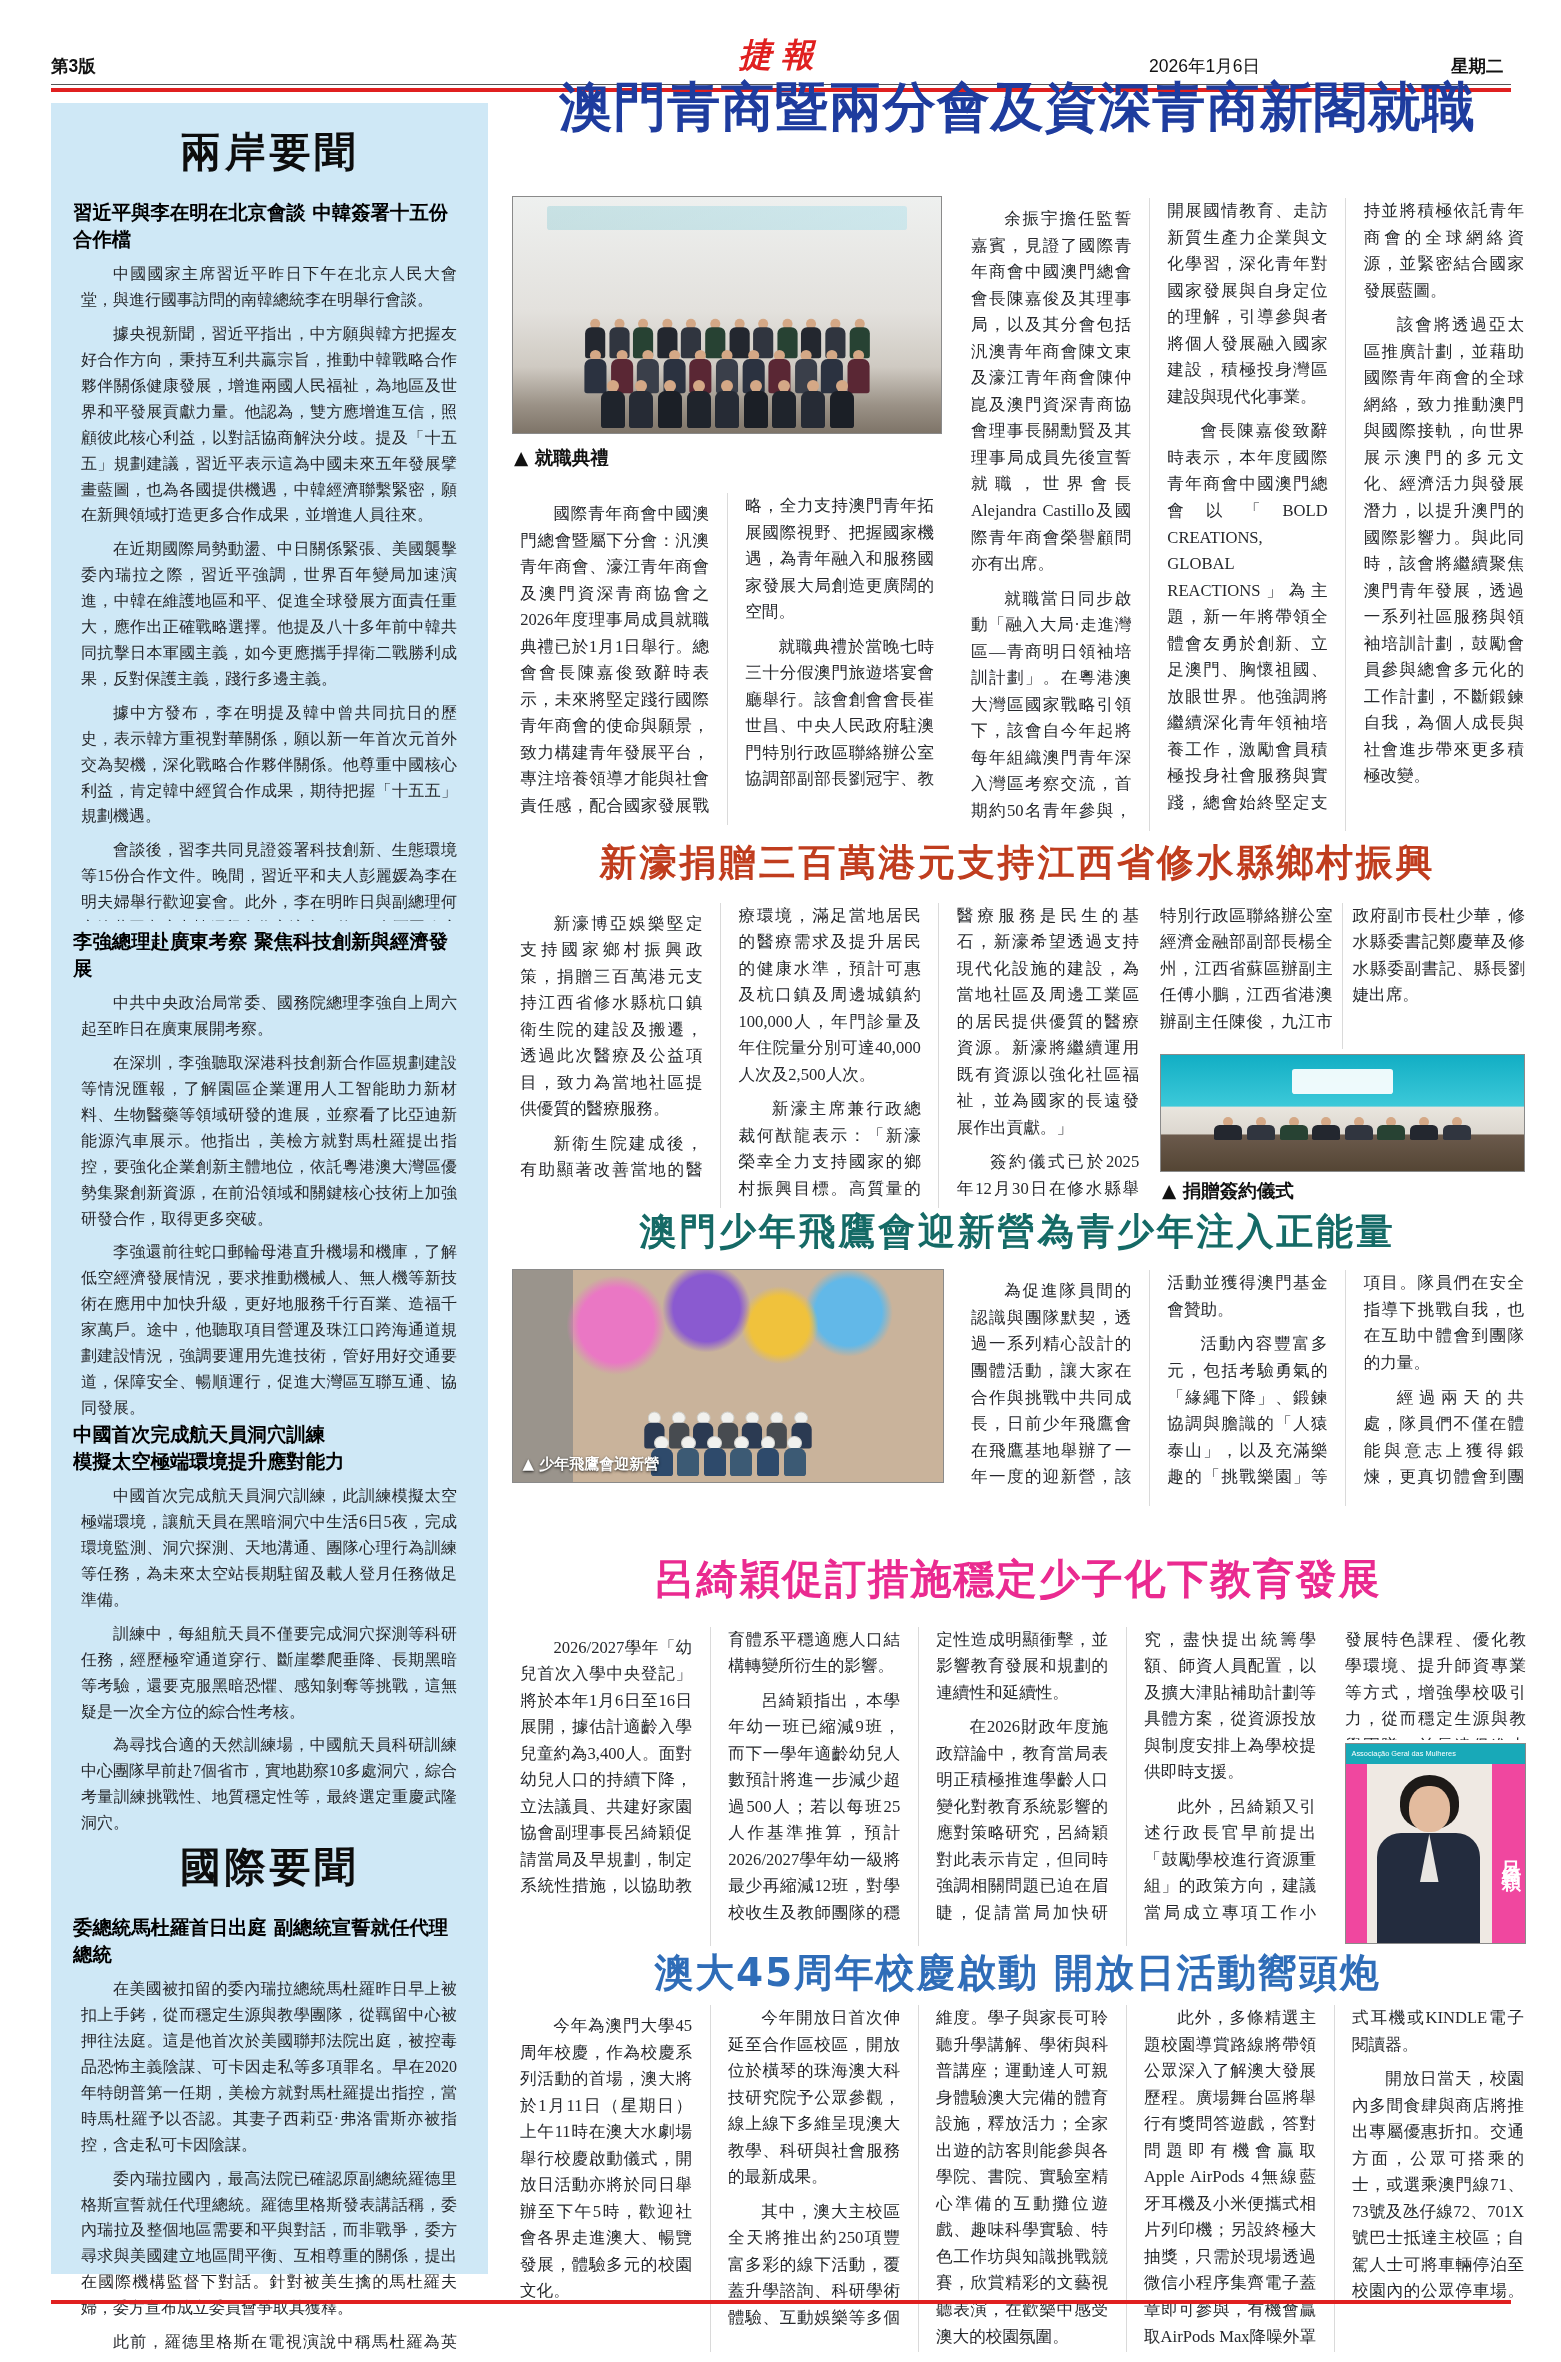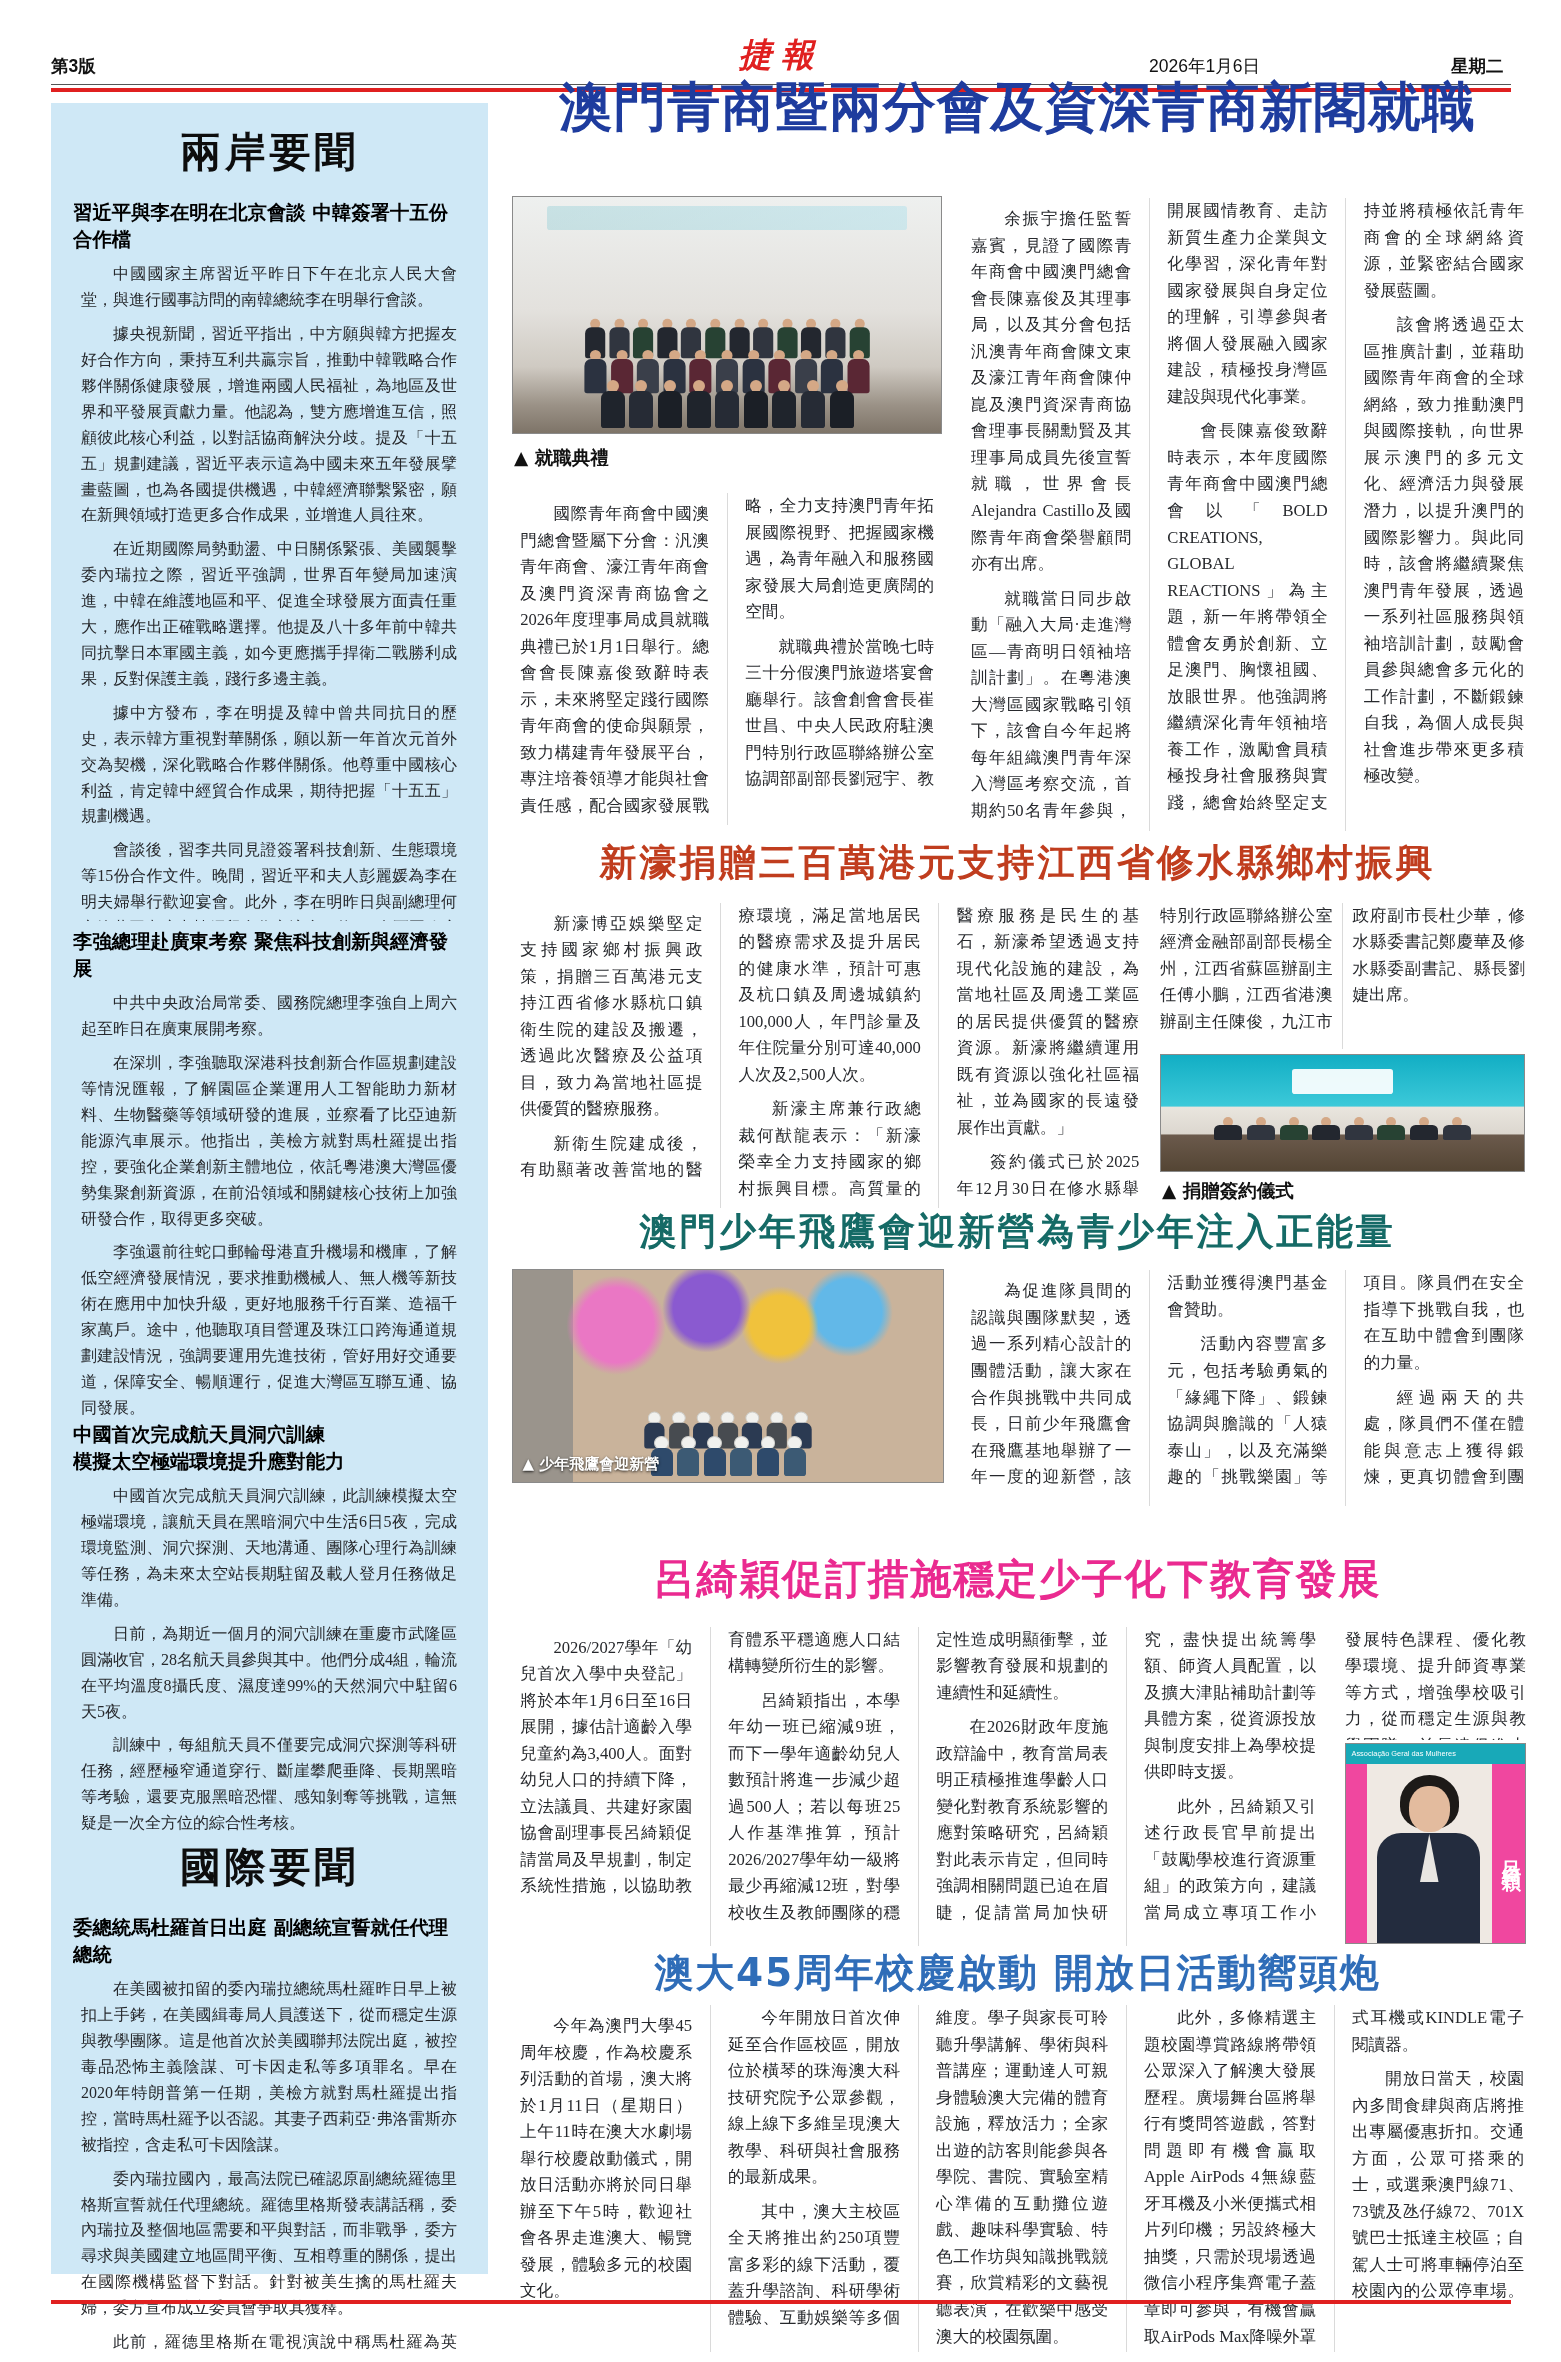--- a/index.html
+++ b/index.html
@@ -107,32 +107,31 @@
           <p class="para">李強還前往蛇口郵輪母港直升機場和機庫，了解低空經濟發展情況，要求推動機械人、無人機等新技術在應用中加快升級，更好地服務千行百業、造福千家萬戶。途中，他聽取項目營運及珠江口跨海通道規劃建設情況，強調要運用先進技術，管好用好交通要道，保障安全、暢順運行，促進大灣區互聯互通、協同發展。</p>
           <p class="para">在佛山，李強考察廣東美的廚房電器製造公司，指出產業升級和居民生活質量提升帶來新消費需求，要加快研發更多優質產品，形成良性循環。在佛山國際陸港，他了解班列開行及發展運營情況，強調要擴大高水平對外開放，用好開放合作平台，拓展數字、綠色貿易，有序擴大服務業開放，推動進出口平衡發展。考察期間，李強與部分科企、深圳市政府有關部門負責人交流，希望企業在「十五五」開局之年搶抓機遇、發展創新，為經濟穩中向好注入強勁動能。</p>
         </div>
     </div>
 
     <div class="lart" style="top:1318px;height:412px;">
       <h3 style="margin-bottom:0;">中國首次完成航天員洞穴訓練</h3>
       <h3>模擬太空極端環境提升應對能力</h3>
       <div>
           <p class="para">中國首次完成航天員洞穴訓練，此訓練模擬太空極端環境，讓航天員在黑暗洞穴中生活6日5夜，完成環境監測、洞穴探測、天地溝通、團隊心理行為訓練等任務，為未來太空站長期駐留及載人登月任務做足準備。</p>
-          <p class="para">日前，為期近一個月的洞穴訓練在重慶市武隆區圓滿收官，28名航天員參與其中。他們分成4組，輪流在平均溫度8攝氏度、濕度達99%的天然洞穴中駐留6天5夜。</p>
           <p class="para">訓練中，每組航天員不僅要完成洞穴探測等科研任務，經歷極窄通道穿行、斷崖攀爬垂降、長期黑暗等考驗，還要克服黑暗恐懼、感知剝奪等挑戰，這無疑是一次全方位的綜合性考核。</p>
           <p class="para">為尋找合適的天然訓練場，中國航天員科研訓練中心團隊早前赴7個省市，實地勘察10多處洞穴，綜合考量訓練挑戰性、地質穩定性等，最終選定重慶武隆洞穴。</p>
         </div>
     </div>
 
     <div class="sec-title" style="top:1737px;">國際要聞</div>
 
     <div class="lart" style="top:1811px;height:441px;">
       <h3>委總統馬杜羅首日出庭 副總統宣誓就任代理總統</h3>
       <div>
-          <p class="para">在美國被扣留的委內瑞拉總統馬杜羅昨日早上被扣上手銬，在美國緝毒局人員護送下，從而穩定生源與教學團隊。這是他首次於美國聯邦法院出庭，被控毒品恐怖主義陰謀、可卡因走私等多項罪名。早在2020年特朗普第一任期，美檢方就對馬杜羅提出指控，當時馬杜羅予以否認。其妻子西莉亞·弗洛雷斯亦被指控，含走私可卡因陰謀。</p>
+          <p class="para">在美國被扣留的委內瑞拉總統馬杜羅昨日早上被扣上手銬，從而穩定生源與教學團隊，從羈留中心被押往法庭。這是他首次於美國聯邦法院出庭，被控毒品恐怖主義陰謀、可卡因走私等多項罪名。早在2020年特朗普第一任期，美檢方就對馬杜羅提出指控，當時馬杜羅予以否認。其妻子西莉亞·弗洛雷斯亦被指控，含走私可卡因陰謀。</p>
           <p class="para">委內瑞拉國內，最高法院已確認原副總統羅德里格斯宣誓就任代理總統。羅德里格斯發表講話稱，委內瑞拉及整個地區需要和平與對話，而非戰爭，委方尋求與美國建立地區間平衡、互相尊重的關係，提出在國際機構監督下對話。針對被美生擒的馬杜羅夫婦，委方宣布成立委員會爭取其獲釋。</p>
           <p class="para">此前，羅德里格斯在電視演說中稱馬杜羅為英雄，表明不會服從美國指令，其公開信被指對美立場有所軟化。</p>
         </div>
     </div>
   </div>
 
   <div class="abs main-headline" style="color:#1e3c9e;">澳門青商暨兩分會及資深青商新閣就職</div>
 
   <div class="abs" style="left:503px;top:185px;width:1029px;height:652px;">
     <div class="photo photoA-bg" style="left:9.2px;top:11px;width:430px;height:238px;">

